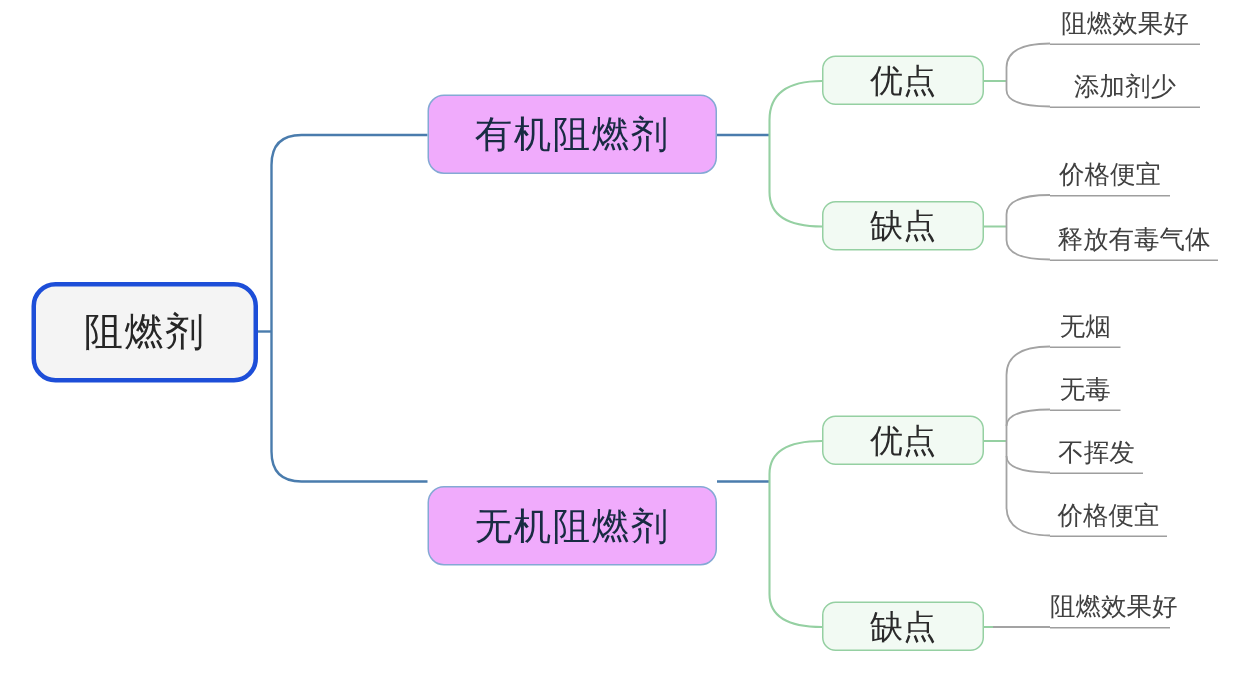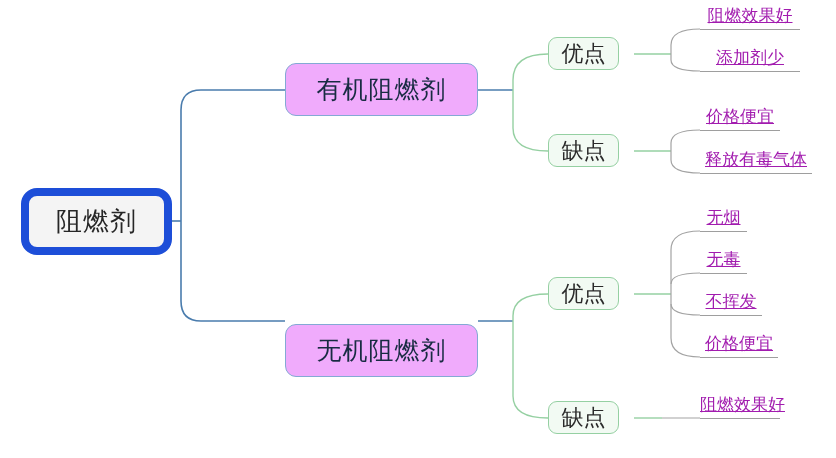--- a/index.html
+++ b/index.html
@@ -8,44 +8,44 @@
     font-family:"Liberation Sans","DejaVu Sans",sans-serif;overflow:hidden;
   }
   svg.links{position:absolute;left:0;top:0;width:836px;height:458px;pointer-events:none;}
 
   .node{
     position:absolute;display:flex;align-items:center;justify-content:center;
     box-sizing:border-box;white-space:nowrap;
   }
   .root-node{
     left:21px;top:188px;width:151px;height:67px;
-    background:#f4f4f4;border:8px solid #1d4ed8;border-radius:16px;
+    background:#f4f4f4;border:3px solid #1d4ed8;border-radius:16px;
     font-size:26px;color:#262626;letter-spacing:1px;
   }
   .branch-node{
     width:193px;height:53px;left:285px;
     background:#f0abfc;border:1.5px solid #84a9d4;border-radius:11px;
     font-size:25px;color:#182b42;letter-spacing:1px;
   }
   .branch-1{top:63px;}
   .branch-2{top:295px;margin-top:29px;}
   .sub-node{
-    width:71px;height:33px;left:548px;
+    width:108px;height:33px;left:548px;
     background:#f2faf3;border:1.5px solid #95d0a2;border-radius:9px;
     font-size:22px;color:#2a2a2a;
   }
   .sub-1{top:37px;}
   .sub-2{top:134px;}
   .sub-3{top:277px;}
   .sub-4{top:401px;}
 
   .leaf{
     position:absolute;left:700px;height:26px;line-height:25px;
-    text-align:center;font-size:17px;color:#a21caf;
-    border-bottom:1px solid #9e9e9e;box-sizing:content-box;white-space:nowrap;text-decoration:underline;
+    text-align:center;font-size:17px;color:#404040;
+    border-bottom:1px solid #9e9e9e;box-sizing:content-box;white-space:nowrap;
   }
 </style>
 </head>
 <body>
 
 <div id="canvas">
 
   <svg class="links" viewBox="0 0 836 458">
 
     <g stroke="#4a7cad" stroke-width="1.6" fill="none">

